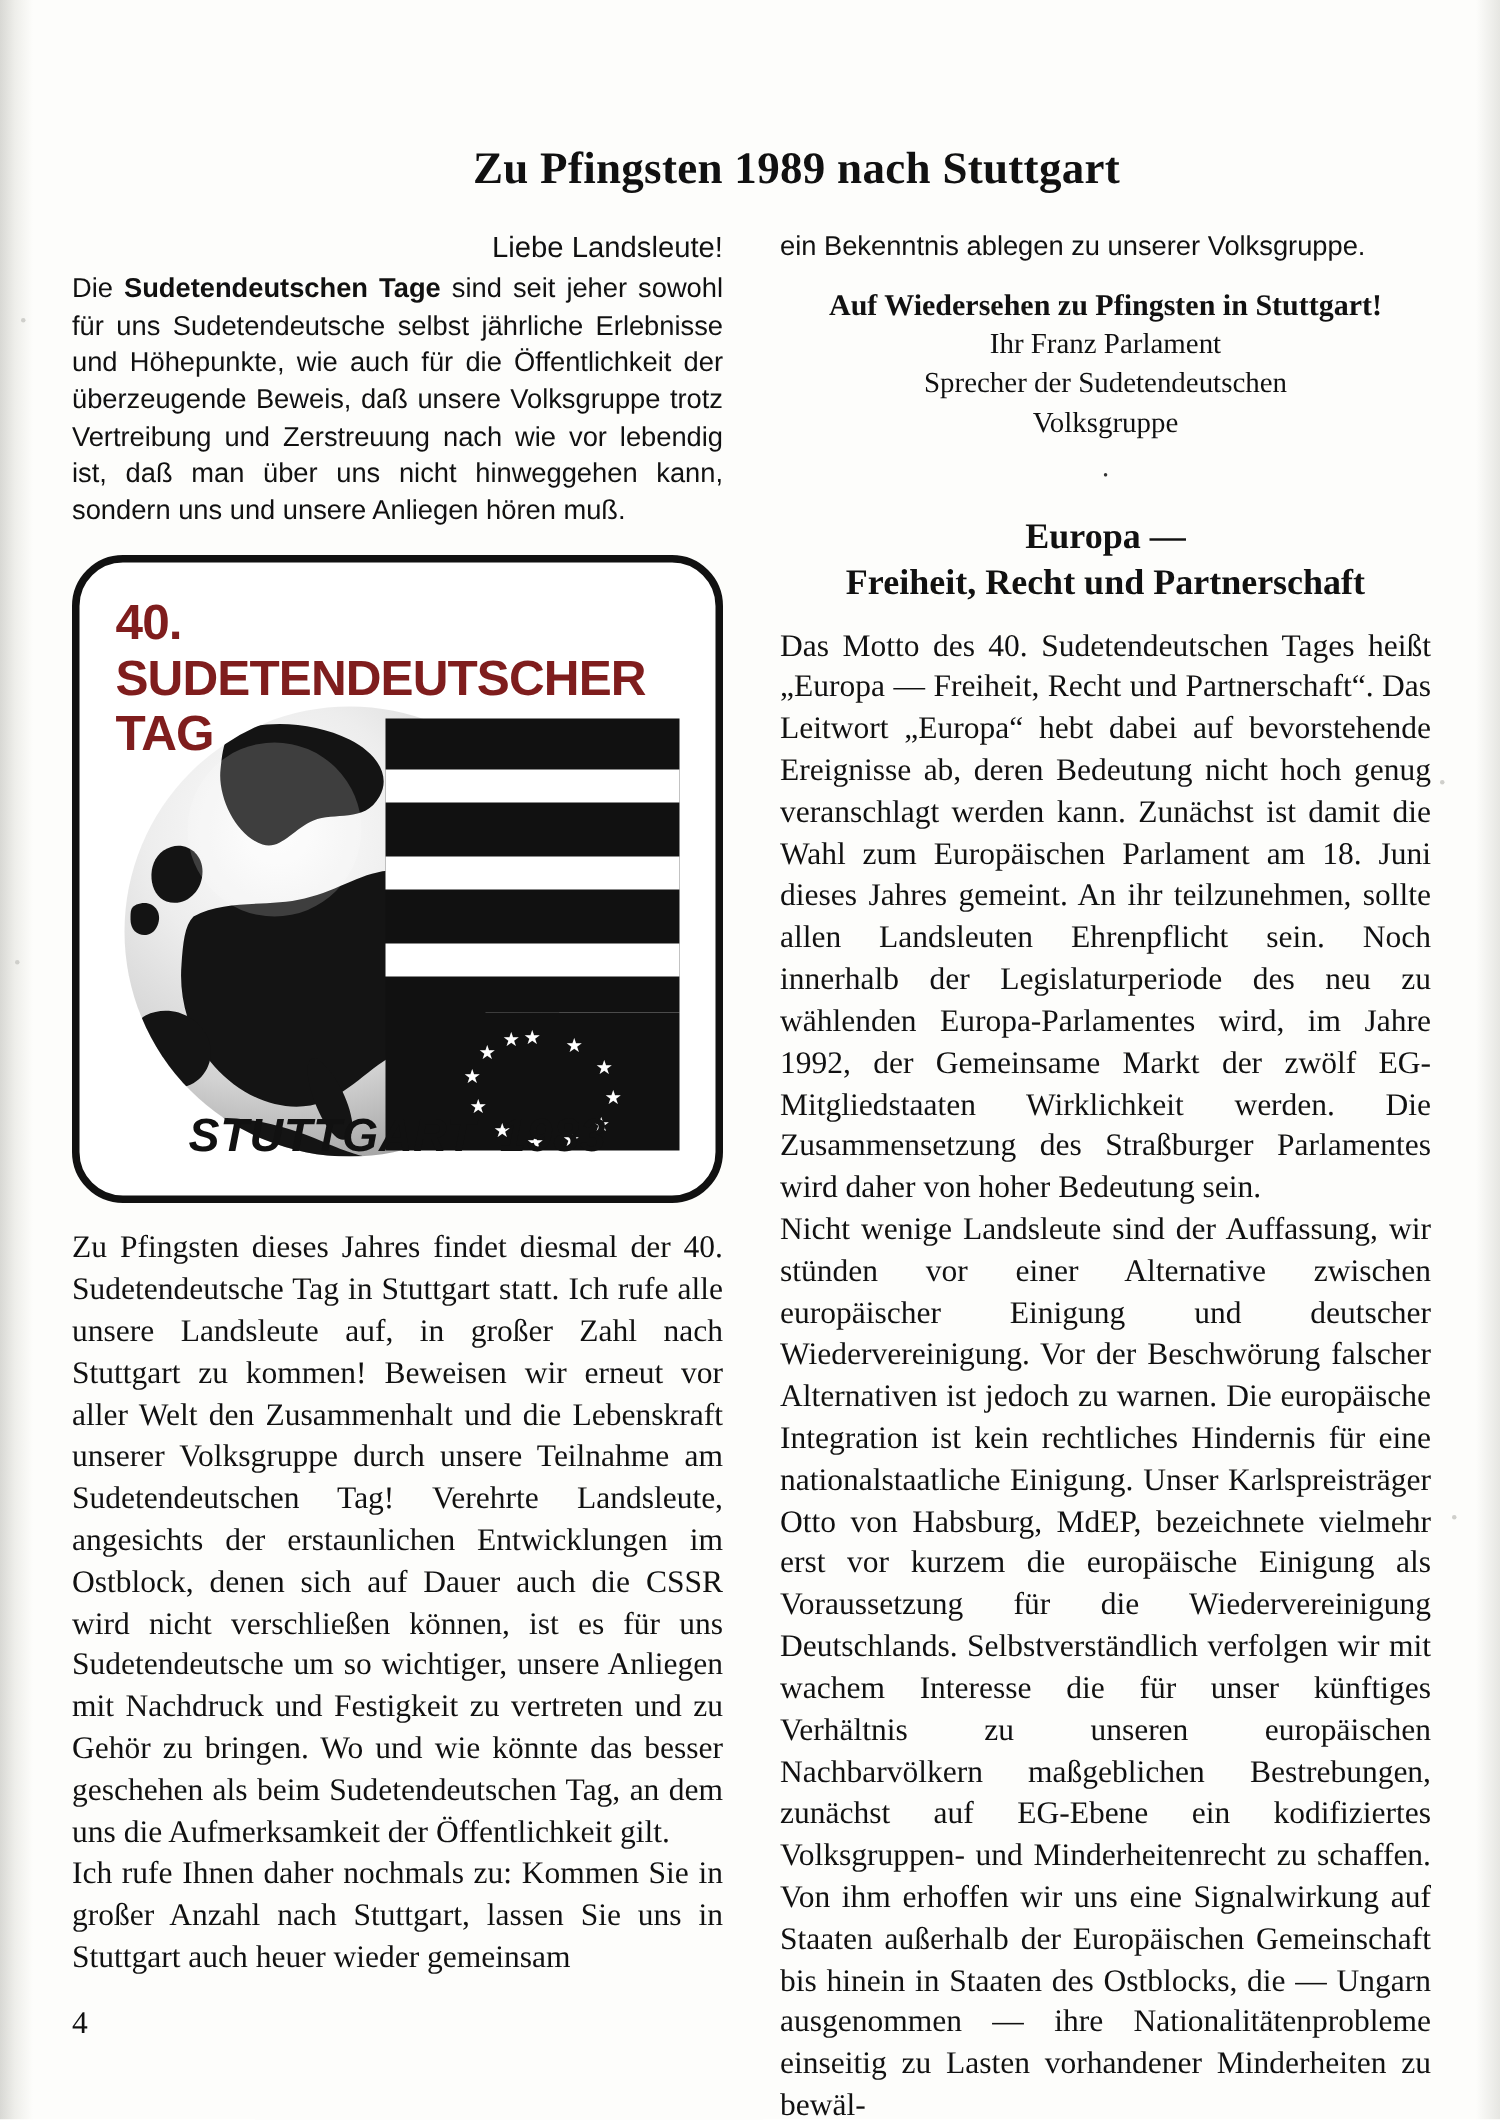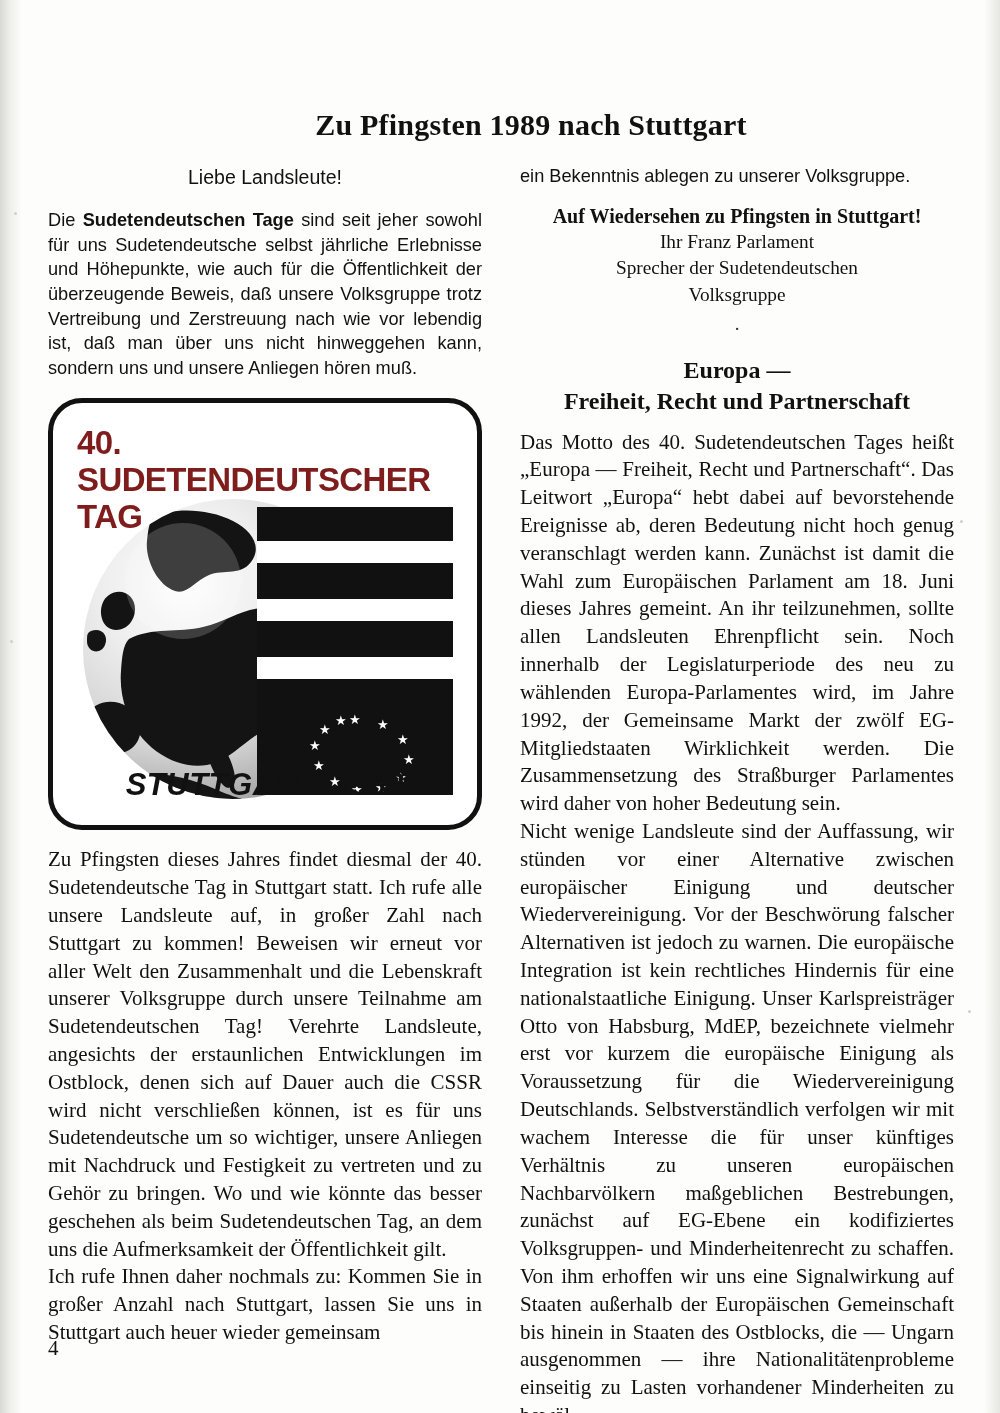--- a/index.html
+++ b/index.html
@@ -37,21 +37,21 @@
     left: 48px;
     top: 96px;
     width: 906px;
   }
   .headline {
     text-align: center;
     font-family: "Liberation Serif", serif;
     font-weight: bold;
     font-size: 30px;
     letter-spacing: 0.2px;
-    margin: 12px 0 22px 0;
+    margin: 0 0 22px 0;
     padding-left: 60px;
   }
   .cols {
     display: flex;
     gap: 38px;
   }
   .col {
     width: 434px;
   }
   p {
@@ -62,22 +62,22 @@
     hyphens: manual;
   }
   .sans {
     font-family: "Liberation Sans", sans-serif;
     font-size: 18.2px;
     line-height: 1.35;
   }
   .greeting {
     font-family: "Liberation Sans", sans-serif;
     font-size: 19.5px;
-    margin-bottom: 18px;
-    text-align: center;
+    margin-bottom: 2px;
+    text-align: right;
   }
   .bold { font-weight: bold; }
 
   
   .logo-wrap {
     margin: 18px 0 16px 0;
     width: 434px;
     height: 432px;
     position: relative;
   }

